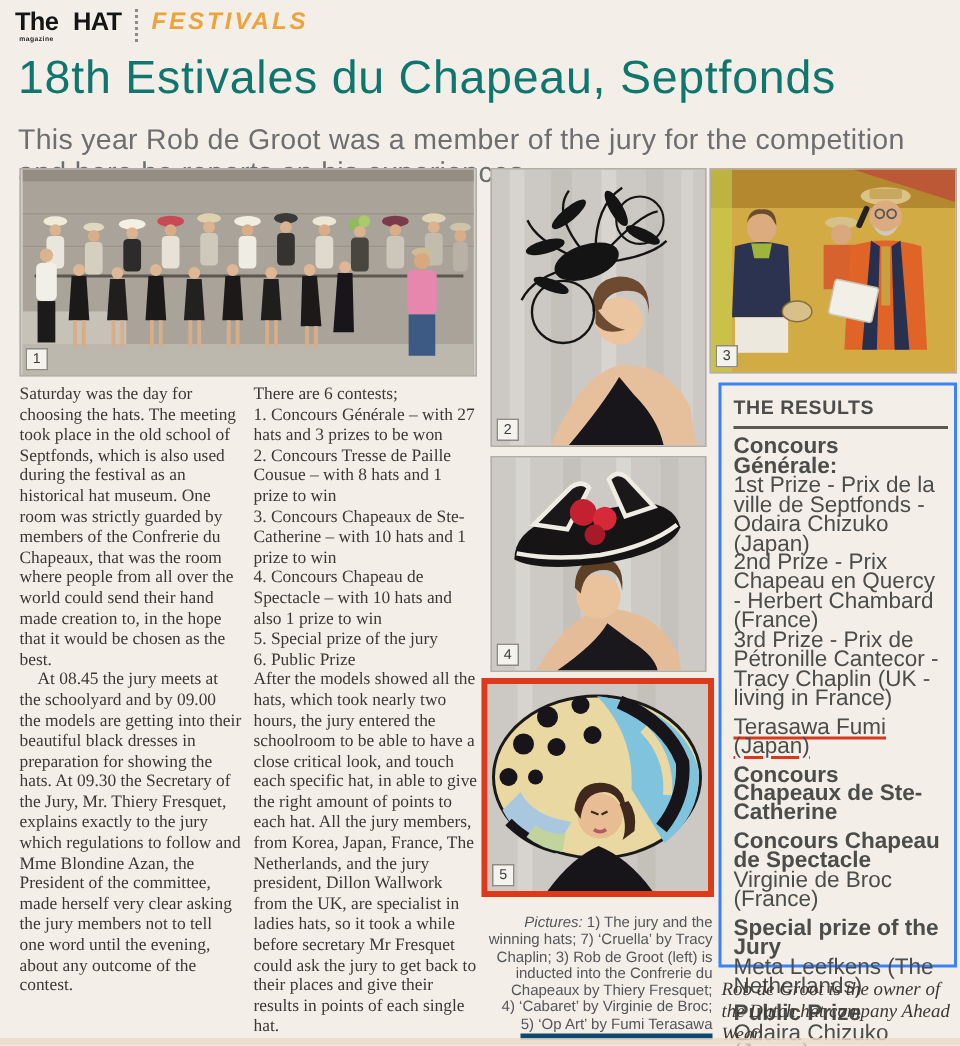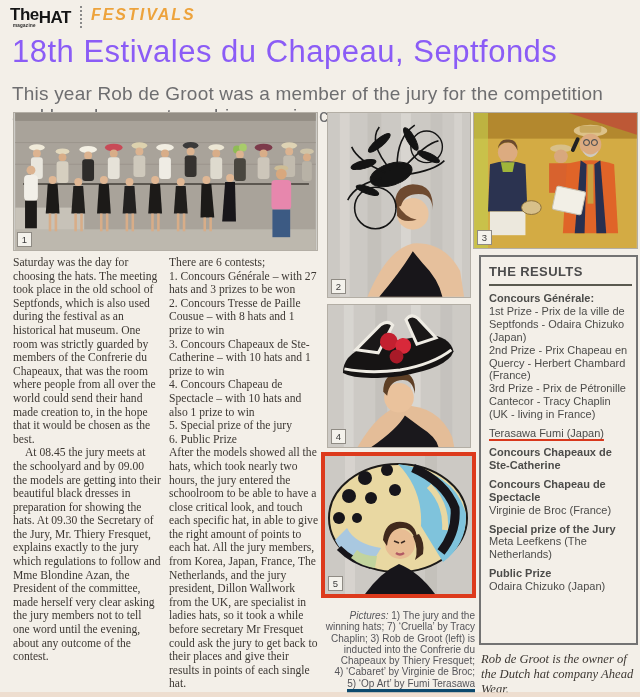--- a/index.html
+++ b/index.html
@@ -2,55 +2,55 @@
 <html><head>
 <meta charset="utf-8">
 <style>
   html,body{margin:0;padding:0;}
   body{width:640px;height:697px;position:relative;background:#f3efe8;
        font-family:"Liberation Sans",sans-serif;color:#4a4a48;overflow:hidden;}
   .abs{position:absolute;}
 
   
   .masthead{left:10px;top:6px;display:flex;align-items:flex-start;gap:7px;}
-  .brand{display:flex;align-items:center;gap:0;}
+  .brand{display:flex;align-items:flex-start;gap:10px;}
   .brand-word{font-weight:900;font-size:17px;line-height:17px;color:#151515;
               letter-spacing:-0.5px;text-shadow:0 0 1px #fff;}
   .brand-the-wrap{display:flex;flex-direction:column;align-items:center;}
   .brand-sub{font-size:4.5px;font-weight:700;color:#222;letter-spacing:.3px;}
   .dotline{border-left:2px dotted #8a8a8a;height:22px;margin:0 2px;}
   .section-label{font-style:italic;font-weight:700;font-size:16px;letter-spacing:2px;
                  color:#eda33c;line-height:18px;}
 
   .page-title{left:12px;top:34px;width:620px;font-size:31px;line-height:36px;
-              color:#8b5cf6;letter-spacing:.5px;white-space:nowrap;}
+              color:#0f766e;letter-spacing:.5px;white-space:nowrap;}
   .page-sub{left:12px;top:83px;width:620px;font-size:19px;color:#6e6e70;letter-spacing:.2px;}
 
   
   .photo{background:#cfcdc8;border:1px solid #b3aea5;box-sizing:border-box;}
   .photo svg{display:block;width:100%;height:100%;}
   .badge{position:absolute;left:3px;bottom:3px;width:13px;height:13px;background:#f4f2ec;
          border:1px solid #8f8b84;font-size:9.5px;line-height:13px;text-align:center;
          color:#3c3c3c;z-index:3;}
   .photo-red{border:4px solid #dd3a1c;background:#cfcdc8;box-sizing:border-box;}
 
   
   .serifcol{font-family:"Liberation Serif",serif;font-size:11.6px;line-height:13.6px;
             color:#3d3833;text-align:left;}
   .serifcol p{margin:0;}
   .indent{text-indent:12px;}
   .bold-intro{font-weight:400;}
   .contest-item{margin:0;}
 
   
-  .results-box{left:479px;top:255px;width:159px;height:390px;border:2px solid #737373;
+  .results-box{left:479px;top:255px;width:159px;height:390px;border:2px solid #3b82f6;
                box-sizing:border-box;padding:7px 4px 4px 8px;background:#f3efe8;}
   .results-head{font-size:13px;font-weight:700;color:#4c4c4c;letter-spacing:.4px;}
   .results-rule{border-bottom:2px solid #59594f;margin:5px 0 6px 0;}
-  .res-sec{margin-bottom:6px;font-size:11px;line-height:12.9px;color:#4c4c4a;}
+  .res-sec{margin-bottom:6px;font-size:15px;line-height:12.9px;color:#4c4c4a;}
   .res-title{font-weight:700;}
   .redline{text-decoration:underline;text-decoration-color:#d8381c;
            text-decoration-thickness:2px;text-underline-offset:2px;}
 
   
   .caption{left:318px;top:610px;width:157px;text-align:right;font-size:10px;
            line-height:11.3px;color:#55555a;}
   .caption .lead{font-style:italic;}
   .cap-hl{display:inline-block;border-bottom:4px solid #0c4a6e;padding-bottom:0px;}
 

